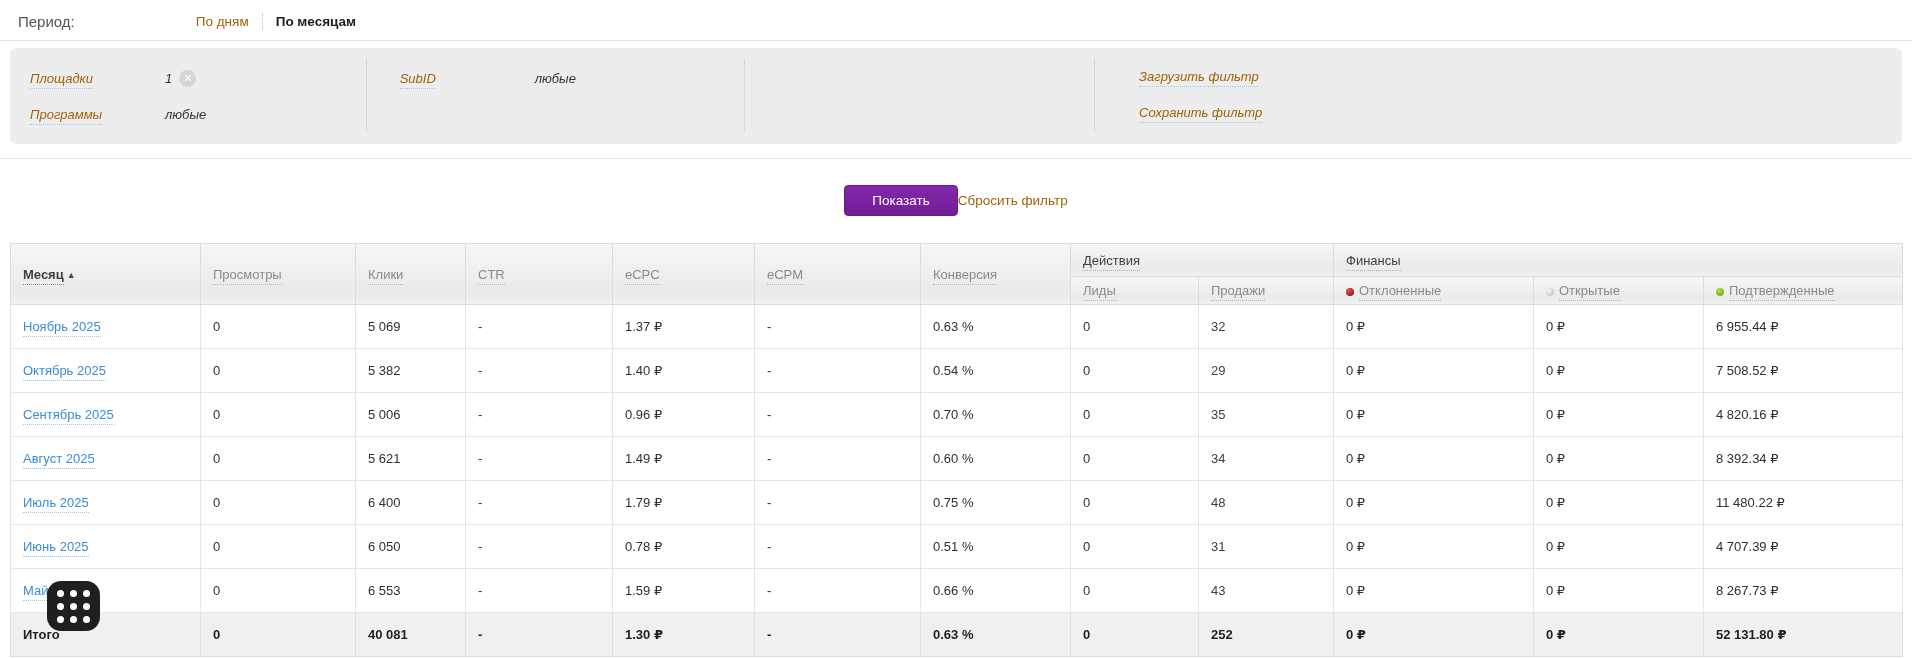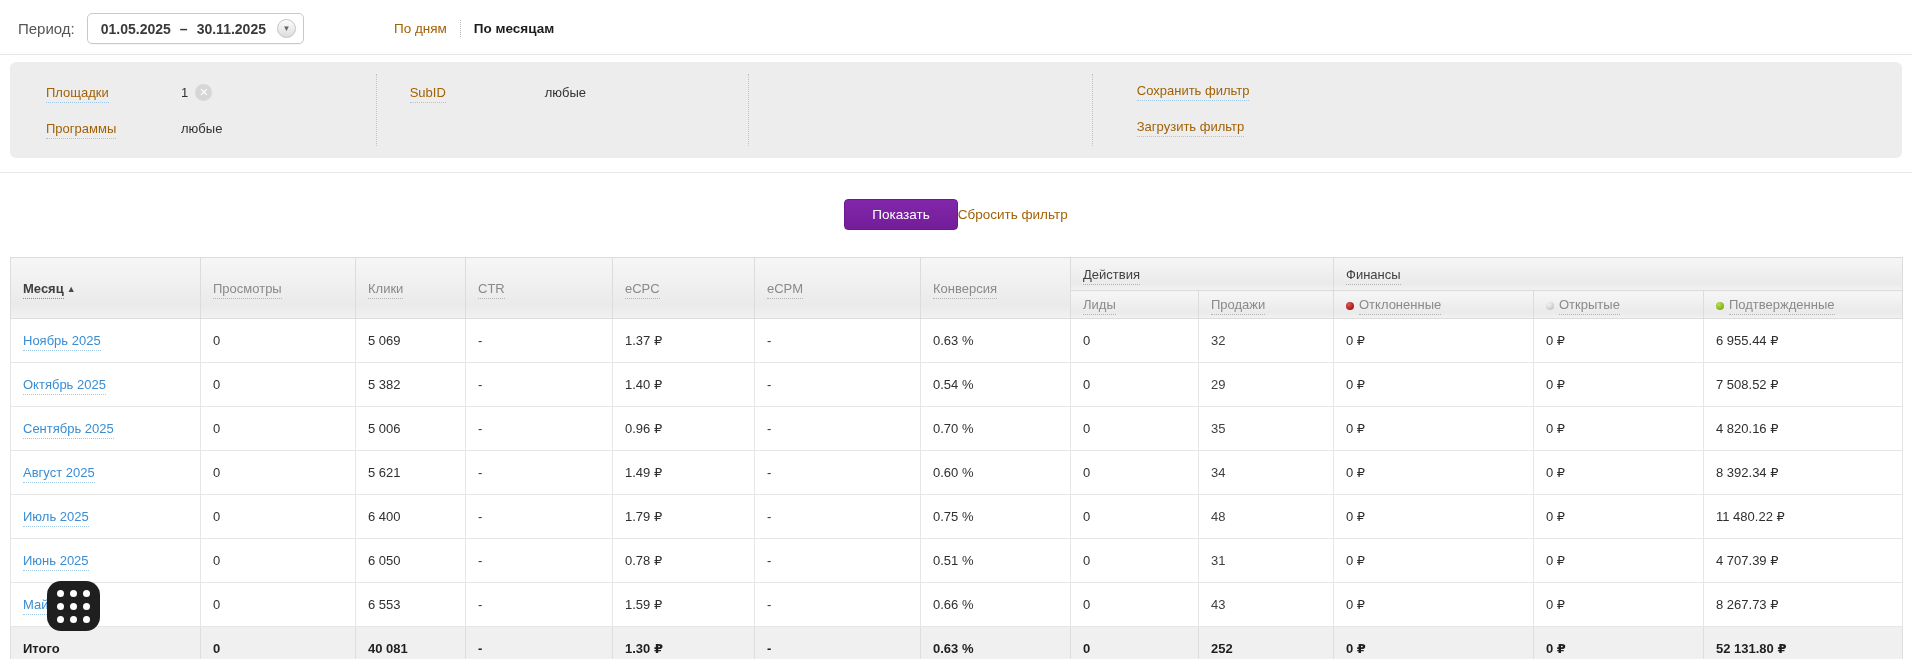--- a/index.html
+++ b/index.html
@@ -8,21 +8,21 @@
     font-family:"Liberation Sans","DejaVu Sans",sans-serif;
     font-size:13px; color:#333;
   }
   .page { width:1912px; height:659px; position:relative; overflow:hidden; background:#fff; }
 
   a { text-decoration:none; }
   .blue { color:#a16207; }
   .dotted { border-bottom:1px dotted #9ec7e8; padding-bottom:2px; }
 
   
-  .period-bar { display:flex; align-items:center; padding:13px 0 10px 18px; }
+  .period-bar { display:flex; align-items:center; padding:13px 0 10px 18px;gap:19px; }
   .period-label { font-size:15px; color:#555; margin-right:12px; }
   .date-box {
     display:flex; align-items:center; height:31px;
     border:1px solid #c9c9c9; border-radius:5px; background:#fff;
     padding:0 7px 0 13px; font-weight:bold; font-size:14px; color:#3a3a3a;
     box-shadow:0 1px 1px rgba(0,0,0,.04);
   }
   .date-box .dash { margin:0 9px; }
   .date-toggle {
     width:19px; height:19px; margin-left:11px; border-radius:50%;
@@ -32,21 +32,21 @@
   }
   .view-tabs { margin-left:90px; display:flex; align-items:center; font-size:13.5px; }
   .tab-sep { border-left:1px dotted #b9b9b9; height:17px; margin:0 13px; }
   .tab-active { font-weight:bold; color:#1d1d1d; }
 
   .rule { border-top:1px solid #e7e7e7; }
 
   
   .filter-panel {
     margin:7px 10px 0; background:#ededed; border-radius:6px;
-    display:flex; padding:12px 16px; min-height:96px;
+    display:flex; padding:12px 0; min-height:96px;font-style:italic;
   }
   .f-col { display:flex; flex-direction:column; justify-content:flex-start; }
   .f-col-a { width:18.8%; }
   .f-col-b { width:20%;   border-left:1px dotted #c2c2c2; }
   .f-col-c { width:18.5%; border-left:1px dotted #c2c2c2; }
   .f-col-d { width:29.2%; border-left:1px dotted #c2c2c2; }
   .f-col-e { flex:1;      border-left:1px dotted #c2c2c2; }
   .f-row { display:flex; align-items:center; height:36px; }
   .f-col-a .f-row { padding-left:20px; }
   .f-col-b .f-row { padding-left:33px; }
@@ -104,26 +104,20 @@
   .float-btn .dots { display:grid; grid-template-columns:repeat(3,7px); grid-gap:6px; }
   .float-btn .dot { width:7px; height:7px; background:#fff; border-radius:50%; }
 </style>
 </head>
 <body>
 
 <div class="page">
 
   <div class="period-bar">
     <span class="period-label">Период:</span>
-    <div class="date-box">
-      <span>01.05.2025</span>
-      <span class="dash">–</span>
-      <span>30.11.2025</span>
-      <span class="date-toggle">▼</span>
-    </div>
     <div class="view-tabs">
       <a href="#" class="blue">По дням</a>
       <span class="tab-sep"></span>
       <span class="tab-active">По месяцам</span>
     </div>
   </div>
 
   <div class="rule"></div>
 
   <div class="filter-panel">
@@ -140,24 +134,24 @@
     </div>
     <div class="f-col f-col-b">
       <div class="f-row">
         <span class="f-label-w"><a href="#" class="blue dotted">SubID</a></span>
         <span class="f-value">любые</span>
       </div>
     </div>
     <div class="f-col f-col-c"></div>
     <div class="f-col f-col-d">
       <div class="f-row">
+          <a href="#" class="blue dotted">Загрузить фильтр</a>
+        </div>
+      <div class="f-row">
           <a href="#" class="blue dotted">Сохранить фильтр</a>
-        </div>
-      <div class="f-row">
-          <a href="#" class="blue dotted">Загрузить фильтр</a>
         </div>
     </div>
   </div>
 
   <div class="rule" style="margin-top:14px;"></div>
 
   <div class="actions-row">
     <button class="show-btn">Показать</button>
     <a href="#" class="blue reset-link">Сбросить фильтр</a>
   </div>

